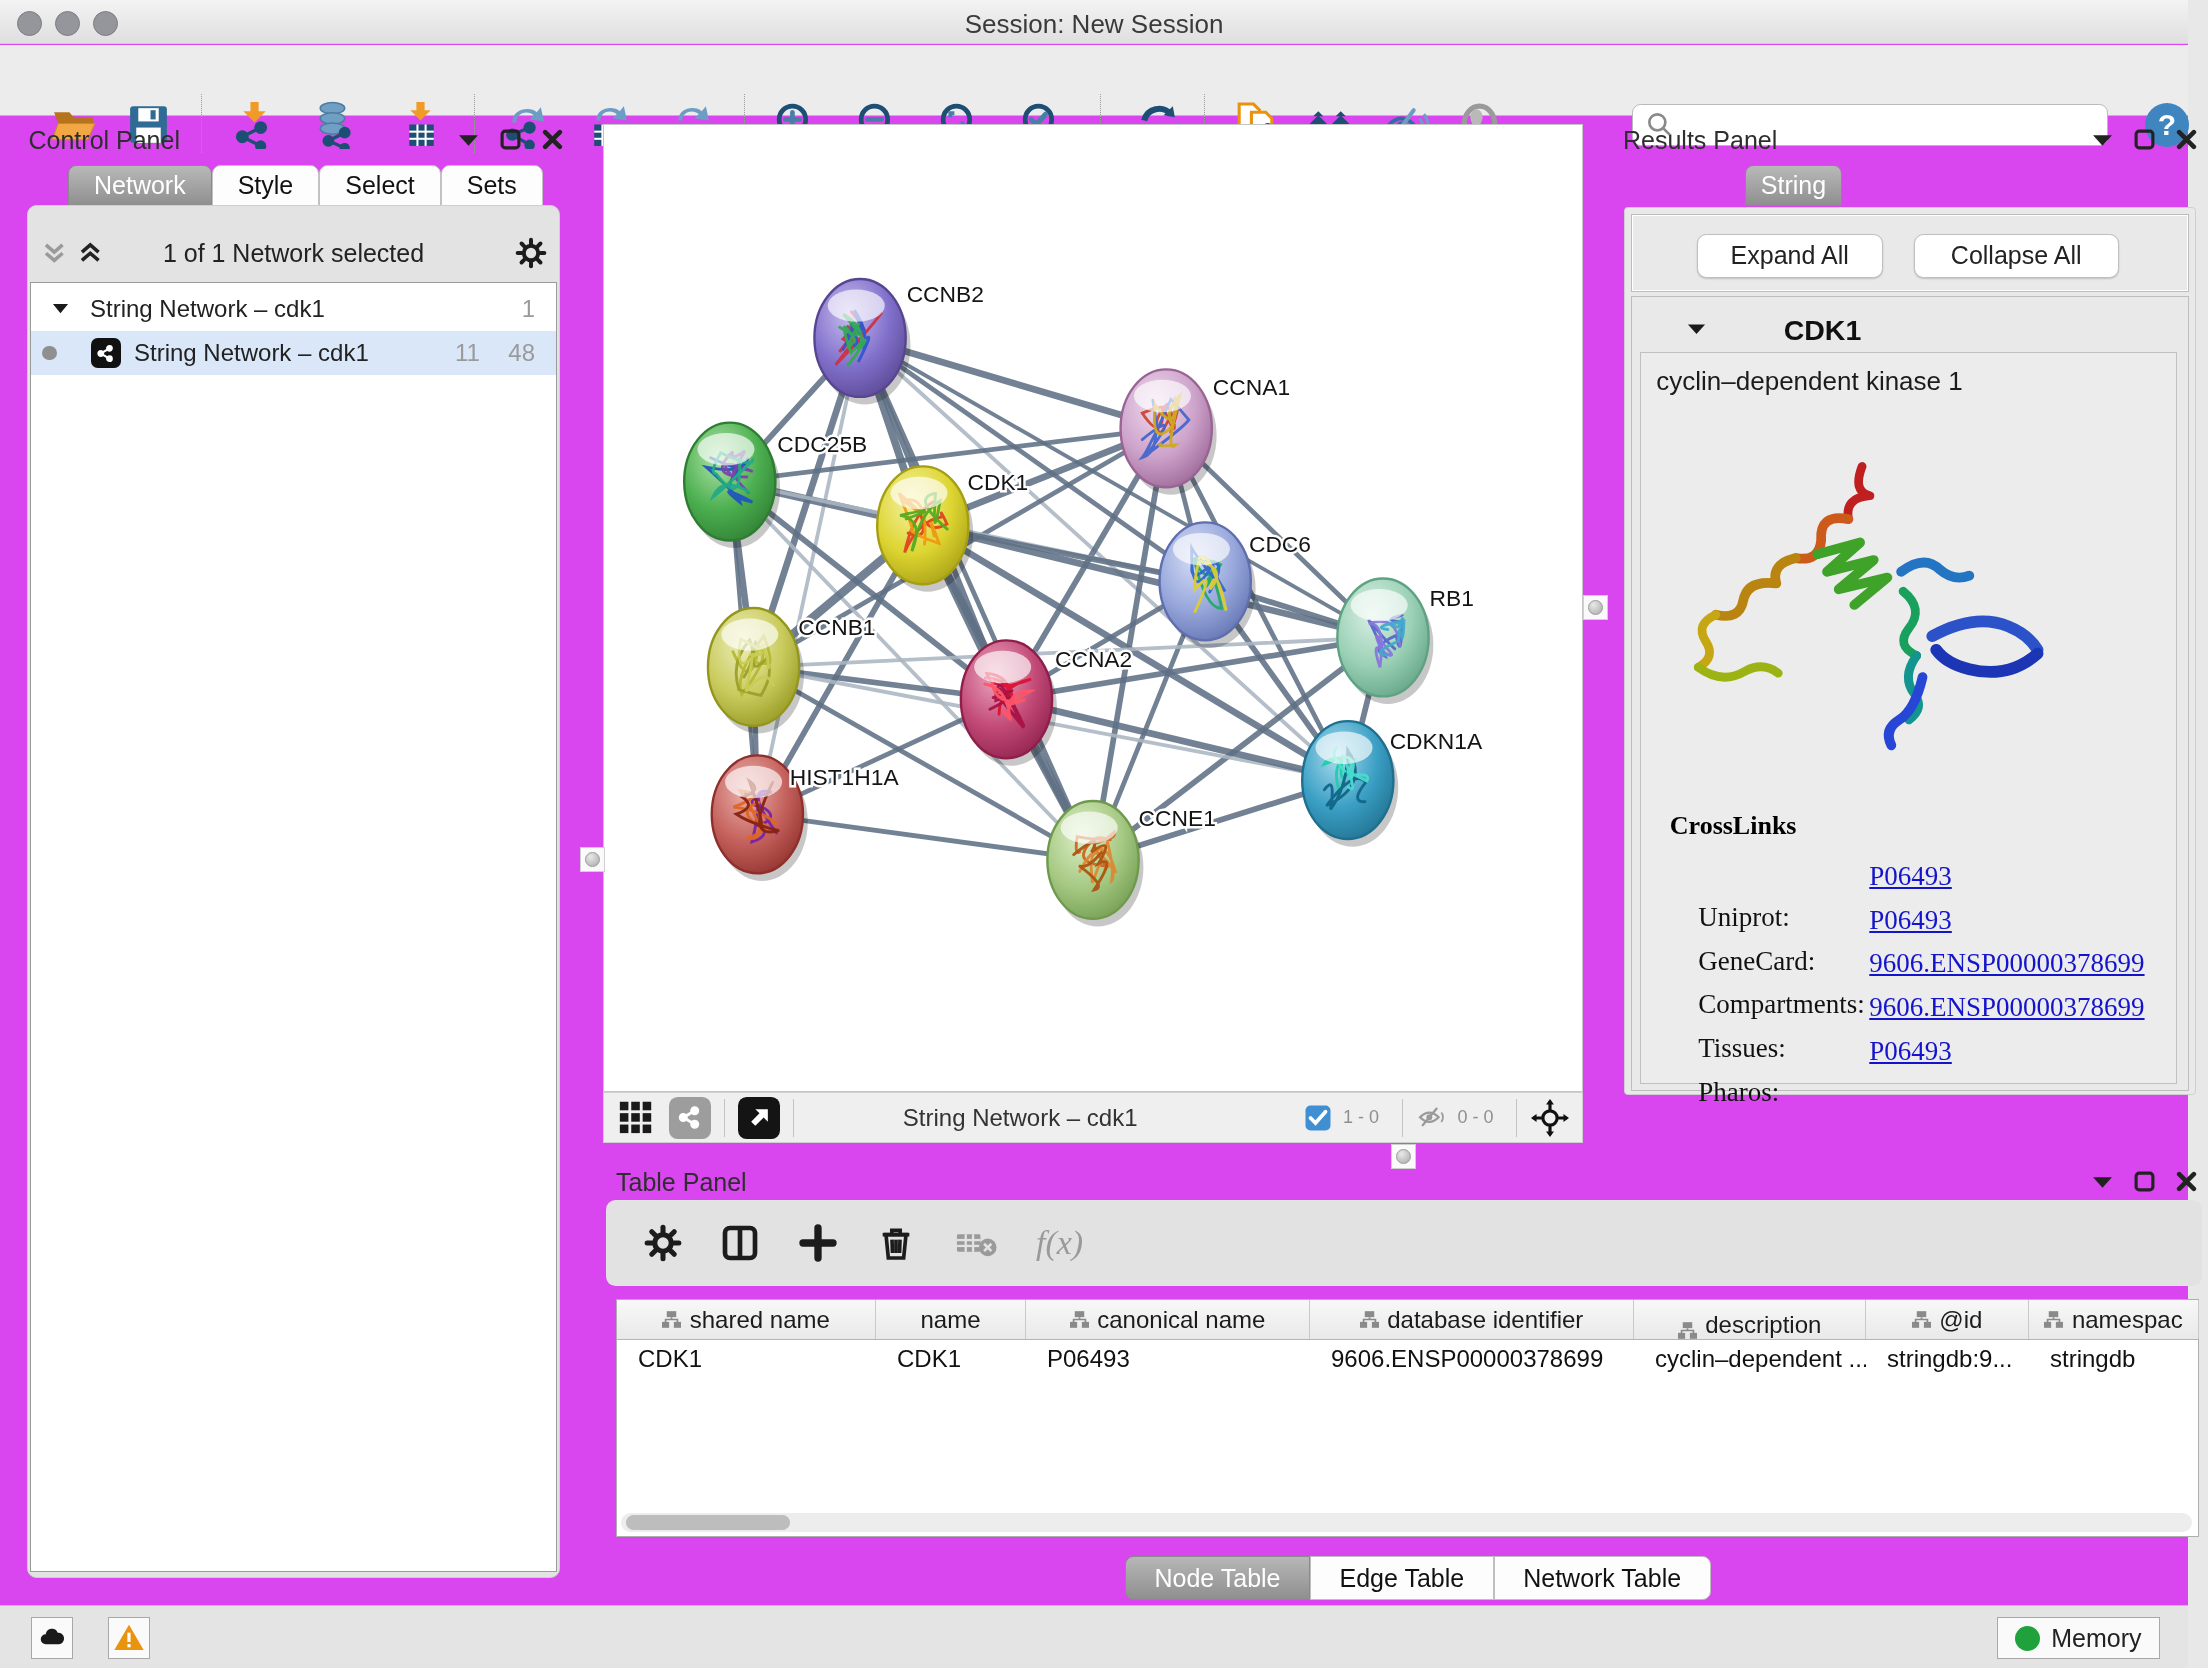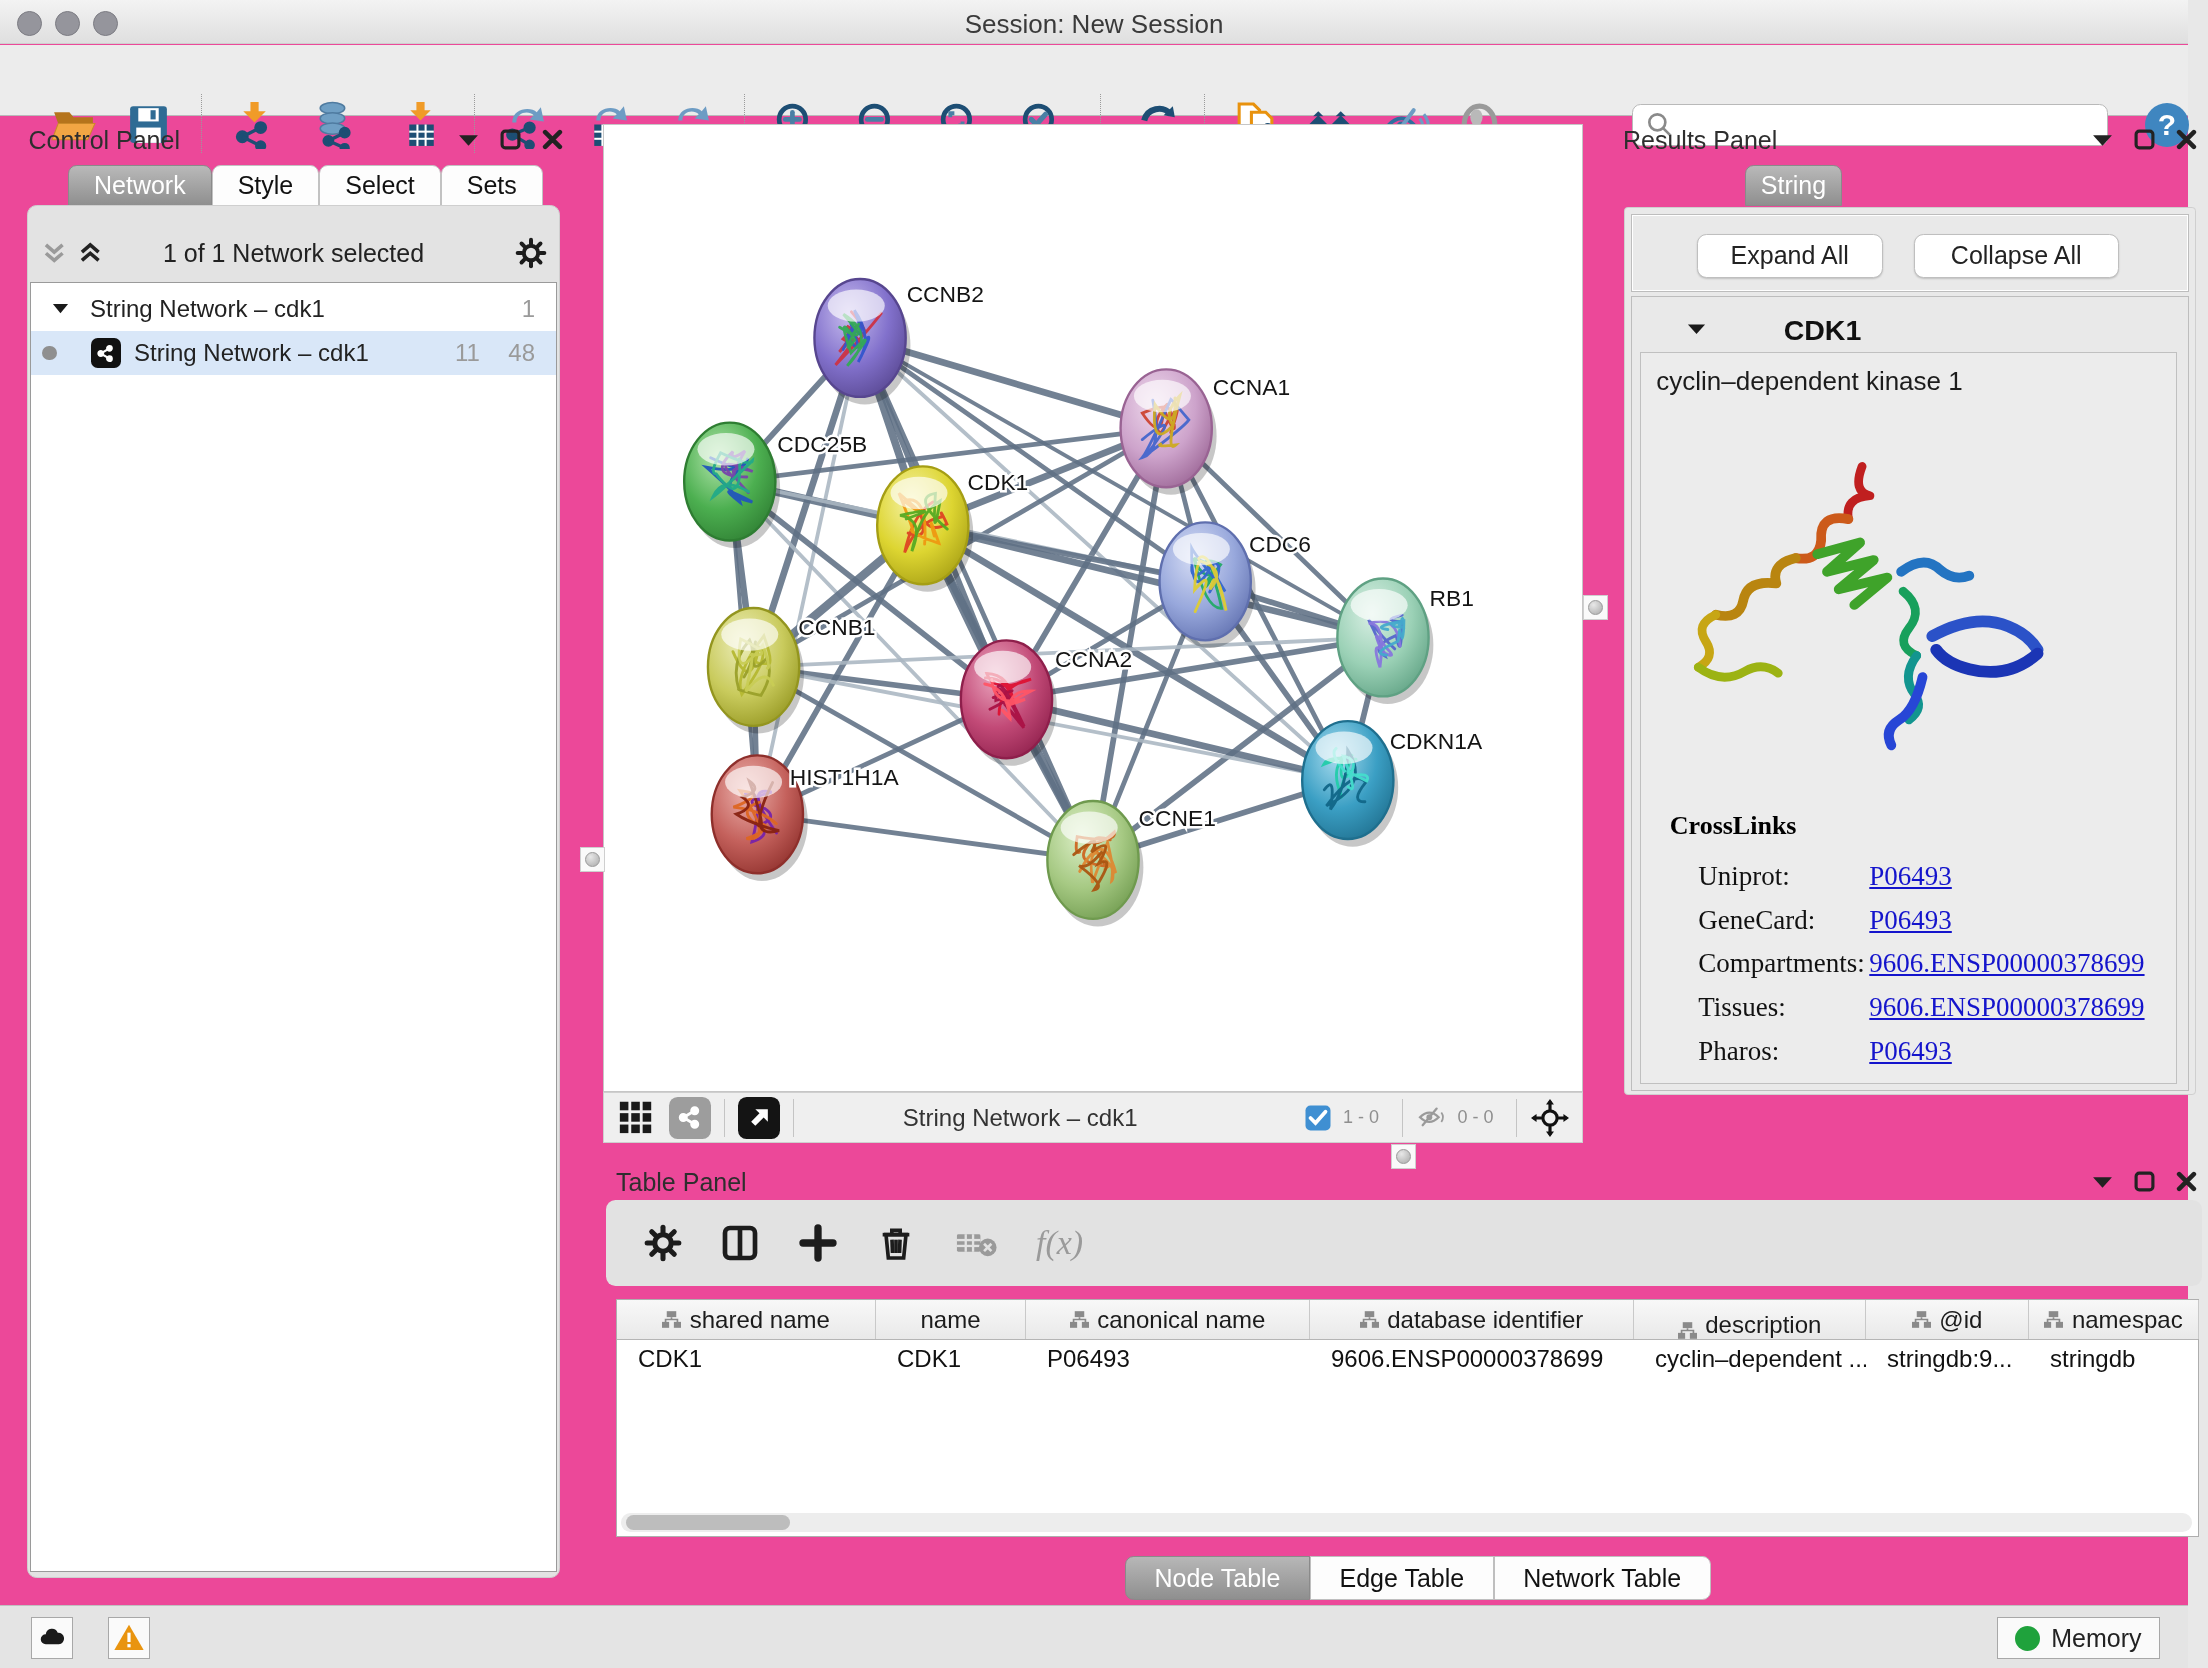--- a/index.html
+++ b/index.html
@@ -1,18 +1,18 @@
 <!DOCTYPE html>
 <html style="font-size:15px"><head>
 <meta charset="utf-8">
 <style>
   * { margin:0; padding:0; box-sizing:border-box; }
   html,body { width:2208px; height:1668px; }
   body { font-family:"Liberation Sans", sans-serif; background:#e8e8e8; color:#222; overflow:hidden; }
-  .app { position:relative; width:2188px; height:1668px; background:#ec4899; }
+  .app { position:relative; width:2188px; height:1668px; background:#d946ef; }
 
   
   .titlebar { position:absolute; left:0; top:0; width:100%; height:44px;
     background:linear-gradient(#f3f3f3,#dfdfdf); border-bottom:1px solid #cfcfcf; }
   .tl { position:absolute; top:11.4px; width:25px; height:25px; border-radius:50%;
     background:#95959c; border:1px solid #7c7c83; }
   .win-title { position:absolute; top:8.6px; left:0; width:100%; text-align:center;
     font-size:26px; color:#3a3a3a; }
 
   
@@ -74,21 +74,21 @@
     border-radius:9.5px; font-size:25px; display:flex; align-items:center; justify-content:center;
     box-shadow:0 1px 1.9px rgba(0,0,0,.18); }
   .rp-cdk1box { position:absolute; left:5.7px; top:88px; width:558px; height:795px;
     background:#e9e9e9; border:1.9px solid #bdbdbd; }
   .rp-cdk1-title { position:absolute; left:152px; top:17px; font-size:28.5px; font-weight:bold; color:#111; }
   .rp-inner { position:absolute; left:8.6px; top:55px; width:537px; height:732px;
     background:#ececec; border:1px solid #c0c0c0; }
   .rp-desc { position:absolute; left:15px; top:13.3px; font-size:26px; color:#1c1c1c; }
   .xl { font-family:"Liberation Serif", serif; position:absolute; }
   .xl-head { font-size:26px; font-weight:bold; color:#000; }
-  .xl-label { font-size:27px; color:#111; }
+  .xl-label { font-size:27px; color:#111;margin-top:41px; }
   .xl-link { font-size:27px; color:#1414cc; text-decoration:underline; }
 
   
   .tp-toolbar { position:absolute; left:606px; top:1200px; width:1596px; height:86px;
     background:#e2e2e2; border-radius:9.5px; display:flex; align-items:center; gap:38px; padding-left:38px; }
   .fx { font-family:"Liberation Serif", serif; font-style:italic; font-size:34px; color:#9a9a9a; }
   .tbl { position:absolute; left:616px; top:1299px; width:1583px; height:238px;
     background:#fff; border:1.9px solid #aeaeae; }
   .tbl-headrow { display:flex; height:40px; background:linear-gradient(#f8f8f8,#e9e9e9);
     border-bottom:1.9px solid #b5b5b5; }

